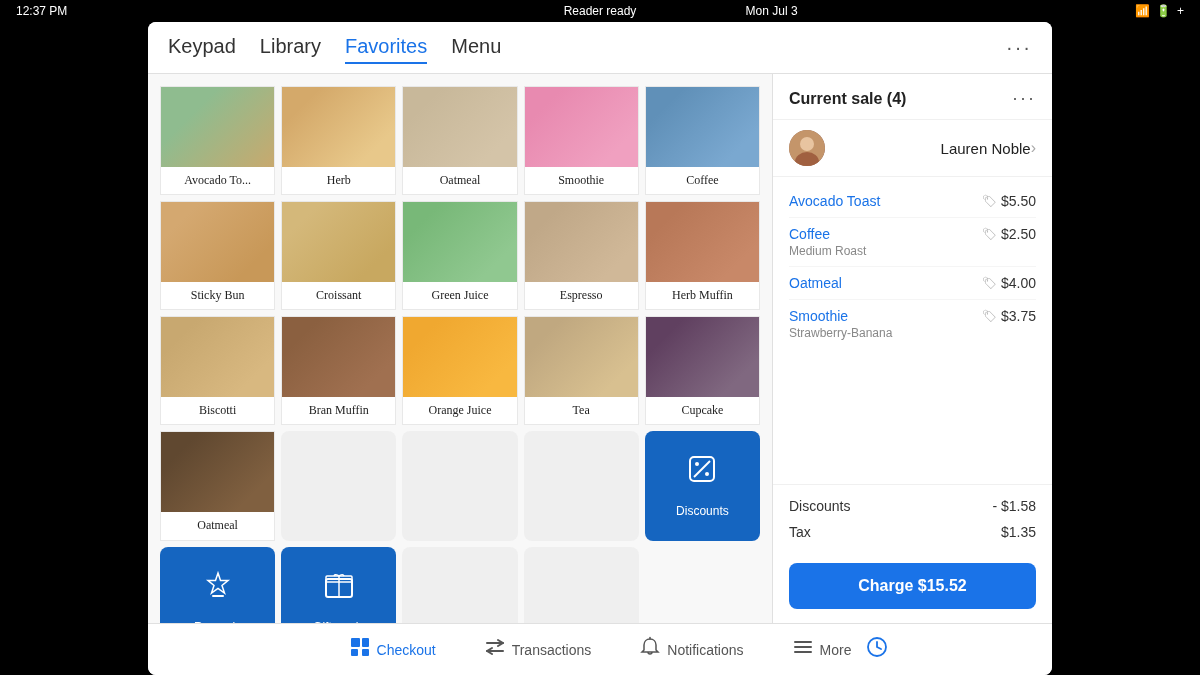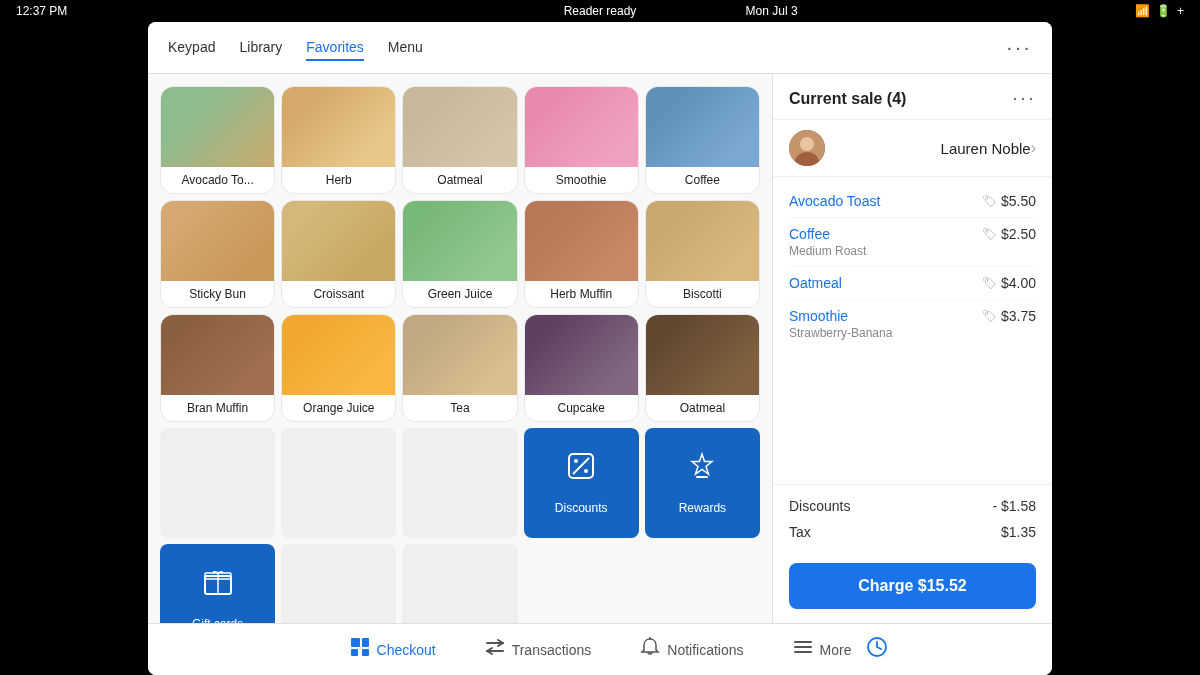--- a/index.html
+++ b/index.html
@@ -55,21 +55,21 @@
       padding: 0 20px;
       height: 52px;
       border-bottom: 1px solid #e0e0e0;
     }
     .nav-tabs {
       display: flex;
       gap: 24px;
       flex: 1;
     }
     .nav-tab {
-      font-size: 14px;
+      font-size: 20px;
       color: #333;
       cursor: pointer;
       padding: 4px 0;
       border-bottom: 2px solid transparent;
     }
     .nav-tab.active {
       color: #1a73e8;
       border-bottom: 2px solid #1a73e8;
     }
     .nav-more {
@@ -95,26 +95,27 @@
     }
 
     .items-grid {
       display: grid;
       grid-template-columns: repeat(5, 1fr);
       gap: 6px;
     }
 
     .item-cell {
       background: #fff;
-      border-radius: 13px;
+      border-radius: 0;
       overflow: hidden;
       cursor: pointer;
       display: flex;
       flex-direction: column;
       border: 1px solid #e8e8e8;
+      font-family: Liberation Serif, serif;
     }
 
     .item-image {
       width: 100%;
       height: 80px;
       object-fit: cover;
       background: #ddd;
       display: flex;
       align-items: center;
       justify-content: center;
@@ -412,20 +413,24 @@
           <div class="item-image food-stickybun food-img"></div>
           <div class="item-label">Sticky Bun</div>
         </div>
         <div class="item-cell">
           <div class="item-image food-croissant food-img"></div>
           <div class="item-label">Croissant</div>
         </div>
         <div class="item-cell">
           <div class="item-image food-greenjuice food-img"></div>
           <div class="item-label">Green Juice</div>
+        </div>
+        <div class="item-cell">
+          <div class="item-image food-espresso food-img"></div>
+          <div class="item-label">Espresso</div>
         </div>
 
         <div class="item-cell">
           <div class="item-image food-herbmuffin food-img"></div>
           <div class="item-label">Herb Muffin</div>
         </div>
         <div class="item-cell">
           <div class="item-image food-biscotti food-img"></div>
           <div class="item-label">Biscotti</div>
         </div>

